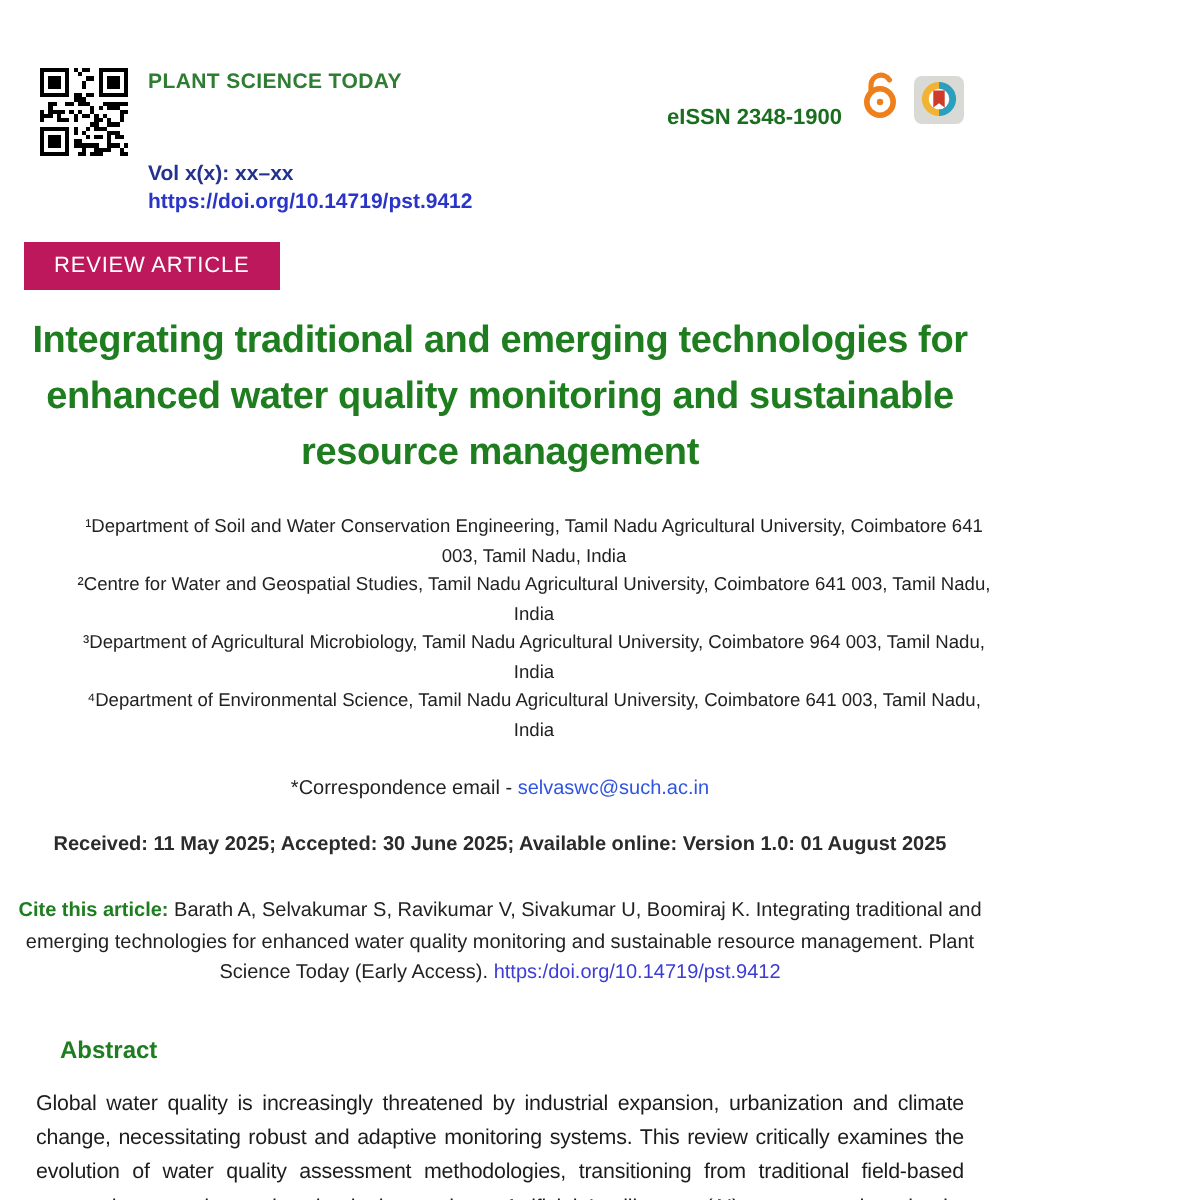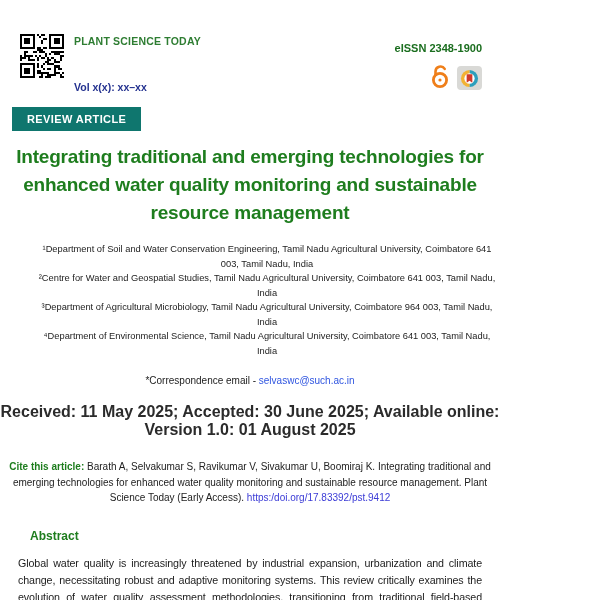--- a/index.html
+++ b/index.html
@@ -10,41 +10,41 @@
   .page{position:relative;width:500px;height:600px;overflow:hidden;border-radius:20px;}
 
   
   .masthead{display:flex;justify-content:space-between;align-items:flex-start;padding:34px 14px 0 20px;}
   .masthead-left{display:flex;gap:10px;}
   .qr{width:44px;height:44px;}
   .journal-meta{display:flex;flex-direction:column;gap:2px;padding-top:1px;}
   .journal-name{color:#2e7d32;font-weight:bold;font-size:10.5px;letter-spacing:.2px;}
   .vol{color:#23318f;font-weight:bold;font-size:10.5px;margin-top:32px;}
   .doi{color:#2a35c8;font-weight:bold;font-size:10.5px;text-decoration:none;}
-  .masthead-right{display:flex;flex-direction:column;align-items:flex-end;gap:9px;padding-right:4px;}
+  .masthead-right{display:flex;align-items:flex-end;gap:9px;padding-right:4px;}
   .eissn{color:#1b6e1f;font-weight:bold;font-size:11px;margin-top:8px;}
   .access-icons{display:flex;align-items:center;gap:7px;}
   .cm-badge{width:25px;height:24px;background:#d9d9d6;border-radius:4px;display:flex;align-items:center;justify-content:center;}
 
   
   .badge{
-    display:inline-block;margin:14px 0 0 12px;background:#0f766e;color:#ffffff;
-    font-weight:bold;font-size:11px;letter-spacing:.4px;padding:6px 15px;
+    display:inline-block;margin:14px 0 0 12px;background:#be185d;color:#ffffff;
+    font-weight:normal;font-size:11px;letter-spacing:.4px;padding:6px 15px;
   }
 
   
   .title{
     margin:12px auto 0;max-width:545px;text-align:center;color:#1e7d1e;
     font-size:19px;line-height:28px;font-weight:bold;letter-spacing:-.2px;
   }
   .authors{margin-top:24px;text-align:center;font-weight:bold;font-size:11.5px;color:#111;}
   .affiliations{margin-top:15px;text-align:center;font-size:9.3px;line-height:14.5px;color:#222;padding-left:34px;}
   .correspondence{margin-top:17px;text-align:center;font-size:10px;color:#222;}
   .correspondence a{color:#2f55e0;text-decoration:none;}
-  .dates{margin-top:17px;text-align:center;font-size:16px;font-weight:600;color:#2b2b2b;}
+  .dates{margin-top:17px;text-align:center;font-size:10px;font-weight:600;color:#2b2b2b;}
 
   
   .citation{margin:20px auto 0;max-width:560px;text-align:center;font-size:10px;line-height:15.5px;color:#222;}
   .cite-label{color:#1e7d1e;font-weight:bold;}
   .cite-url{color:#3b3bd6;text-decoration:none;}
 
   
   .abstract{margin:23px 18px 0;}
   .abstract h2{margin:12px;color:#1e7d1e;font-size:12px;font-weight:bold;}
   .abstract p{
@@ -177,20 +177,21 @@
           <rect x="10" y="20" width="1" height="1" fill="#000"></rect>
           <rect x="12" y="20" width="1" height="1" fill="#000"></rect>
           <rect x="13" y="20" width="1" height="1" fill="#000"></rect>
           <rect x="14" y="20" width="1" height="1" fill="#000"></rect>
           <rect x="19" y="20" width="1" height="1" fill="#000"></rect>
           <rect x="20" y="20" width="1" height="1" fill="#000"></rect>
         </svg>
       <div class="journal-meta">
         <div class="journal-name">PLANT SCIENCE TODAY</div>
         <div class="vol">Vol x(x): xx–xx</div>
+        <a class="doi" href="#">https://doi.org/10.14719/pst.9412</a>
       </div>
     </div>
     <div class="masthead-right">
       <div class="eissn">eISSN 2348-1900</div>
       <div class="access-icons">
         <span>
           <svg width="20" height="26" viewBox="0 0 20 26" fill="none">
             <path d="M5.5 12 V8.5 a5 5 0 0 1 9.2 -2.6" stroke="#ef7f1a" stroke-width="2.6" stroke-linecap="round"></path>
             <circle cx="10" cy="17" r="6.6" stroke="#ef7f1a" stroke-width="2.8" fill="none"></circle>
             <circle cx="10" cy="17" r="1.6" fill="#ef7f1a"></circle>
@@ -223,21 +224,21 @@
   <div class="correspondence">
     <span>*Correspondence email - </span>
     <a href="#">selvaswc@such.ac.in</a>
   </div>
 
   <div class="dates">Received: 11 May 2025; Accepted: 30 June 2025; Available online: Version 1.0: 01 August 2025</div>
 
   <p class="citation">
     <span class="cite-label">Cite this article:</span>
     <span> Barath A, Selvakumar S, Ravikumar V, Sivakumar U, Boomiraj K. Integrating traditional and emerging technologies for enhanced water quality monitoring and sustainable resource management. Plant Science Today (Early Access). </span>
-    <a class="cite-url" href="#">https:/doi.org/17.83392/pst.9412</a>
+    <a class="cite-url" href="#">https:/doi.org/10.14719/pst.9412</a>
   </p>
 
   <section class="abstract">
     <h2>Abstract</h2>
     <p>Global water quality is increasingly threatened by industrial expansion, urbanization and climate change, necessitating robust and adaptive monitoring systems. This review critically examines the evolution of water quality assessment methodologies, transitioning from traditional field-based approaches to advanced technologies such as Artificial Intelligence (AI), constructed wetlands, remote sensing and Internet of Things (IoT)-enabled monitoring systems. Emphasis is placed on the evaluation of key water quality parameters, including physicochemical, bacteriological and heavy metal contaminants, across both surface and groundwater systems. Analytical tools such as the Water Quality Index (WQI), Geographic Information Systems (GIS), hydrus modelling, Multivariate Statistical Analysis (MSA) and regression-based machine learning models-including Artificial Neural Networks (ANN) and Hammerstein-Wiener (HW) models are reviewed in terms of their applicability and effectiveness. Bibliometric analysis is employed to uncover current research trends, interdisciplinary linkages and geographic hotspots in water quality research. The primary objective of this review is to synthesize current advancements, identify methodological gaps and propose an integrated framework that</p>
   </section>
 
 </div>
 
 </body></html>

